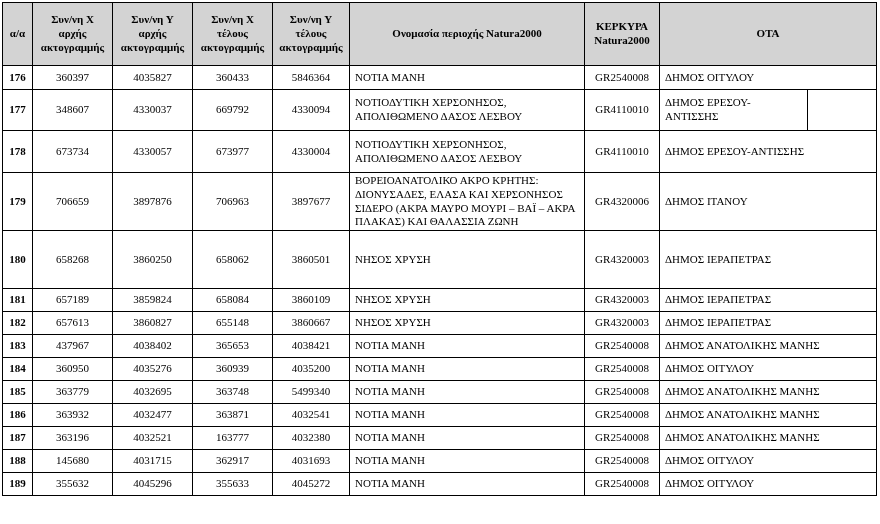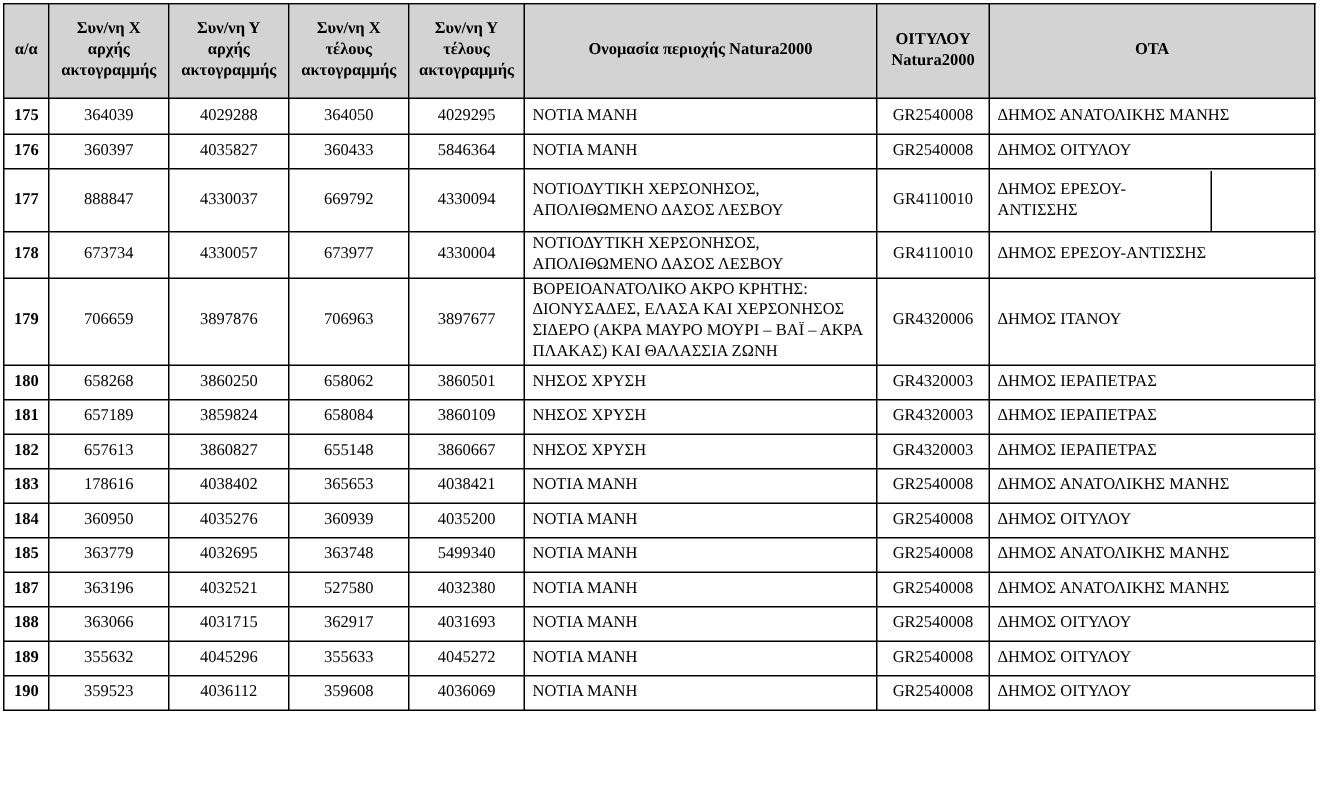--- a/index.html
+++ b/index.html
@@ -82,48 +82,38 @@
     <col style="width:217px">
   </colgroup>
   <thead>
     <tr>
       <th>α/α</th>
       <th>Συν/νη Χ αρχής ακτογραμμής</th>
       <th>Συν/νη Υ αρχής ακτογραμμής</th>
       <th>Συν/νη Χ τέλους ακτογραμμής</th>
       <th>Συν/νη Υ τέλους ακτογραμμής</th>
       <th>Ονομασία περιοχής Natura2000</th>
-      <th>ΟΙΤΥΛΟΥ Natura2000</th>
+      <th>ΚΕΡΚΥΡΑ Natura2000</th>
       <th>ΟΤΑ</th>
     </tr>
   </thead>
   <tbody>
-      <tr>
-        <td class="idx">175</td>
-        <td class="num">364039</td>
-        <td class="num">4029288</td>
-        <td class="num">364050</td>
-        <td class="num">4029295</td>
-        <td class="txt">ΝΟΤΙΑ ΜΑΝΗ</td>
-        <td class="code">GR2540008</td>
-        <td class="txt">ΔΗΜΟΣ ΑΝΑΤΟΛΙΚΗΣ ΜΑΝΗΣ</td>
-      </tr>
       <tr>
         <td class="idx">176</td>
         <td class="num">360397</td>
         <td class="num">4035827</td>
         <td class="num">360433</td>
         <td class="num">5846364</td>
         <td class="txt">ΝΟΤΙΑ ΜΑΝΗ</td>
         <td class="code">GR2540008</td>
         <td class="txt">ΔΗΜΟΣ ΟΙΤΥΛΟΥ</td>
       </tr>
       <tr>
         <td class="idx">177</td>
-        <td class="num">888847</td>
+        <td class="num">348607</td>
         <td class="num">4330037</td>
         <td class="num">669792</td>
         <td class="num">4330094</td>
         <td class="txt">ΝΟΤΙΟΔΥΤΙΚΗ ΧΕΡΣΟΝΗΣΟΣ, ΑΠΟΛΙΘΩΜΕΝΟ ΔΑΣΟΣ ΛΕΣΒΟΥ</td>
         <td class="code">GR4110010</td>
         <td class="txt split">
           <div class="split-wrap">
             <div class="split-main">ΔΗΜΟΣ ΕΡΕΣΟΥ-ΑΝΤΙΣΣΗΣ</div>
             <div class="split-empty"></div>
           </div>
@@ -174,21 +164,21 @@
         <td class="num">657613</td>
         <td class="num">3860827</td>
         <td class="num">655148</td>
         <td class="num">3860667</td>
         <td class="txt">ΝΗΣΟΣ ΧΡΥΣΗ</td>
         <td class="code">GR4320003</td>
         <td class="txt">ΔΗΜΟΣ ΙΕΡΑΠΕΤΡΑΣ</td>
       </tr>
       <tr>
         <td class="idx">183</td>
-        <td class="num">178616</td>
+        <td class="num">437967</td>
         <td class="num">4038402</td>
         <td class="num">365653</td>
         <td class="num">4038421</td>
         <td class="txt">ΝΟΤΙΑ ΜΑΝΗ</td>
         <td class="code">GR2540008</td>
         <td class="txt">ΔΗΜΟΣ ΑΝΑΤΟΛΙΚΗΣ ΜΑΝΗΣ</td>
       </tr>
       <tr>
         <td class="idx">184</td>
         <td class="num">360950</td>
@@ -203,53 +193,53 @@
         <td class="idx">185</td>
         <td class="num">363779</td>
         <td class="num">4032695</td>
         <td class="num">363748</td>
         <td class="num">5499340</td>
         <td class="txt">ΝΟΤΙΑ ΜΑΝΗ</td>
         <td class="code">GR2540008</td>
         <td class="txt">ΔΗΜΟΣ ΑΝΑΤΟΛΙΚΗΣ ΜΑΝΗΣ</td>
       </tr>
       <tr>
+        <td class="idx">186</td>
+        <td class="num">363932</td>
+        <td class="num">4032477</td>
+        <td class="num">363871</td>
+        <td class="num">4032541</td>
+        <td class="txt">ΝΟΤΙΑ ΜΑΝΗ</td>
+        <td class="code">GR2540008</td>
+        <td class="txt">ΔΗΜΟΣ ΑΝΑΤΟΛΙΚΗΣ ΜΑΝΗΣ</td>
+      </tr>
+      <tr>
         <td class="idx">187</td>
         <td class="num">363196</td>
         <td class="num">4032521</td>
-        <td class="num">527580</td>
+        <td class="num">163777</td>
         <td class="num">4032380</td>
         <td class="txt">ΝΟΤΙΑ ΜΑΝΗ</td>
         <td class="code">GR2540008</td>
         <td class="txt">ΔΗΜΟΣ ΑΝΑΤΟΛΙΚΗΣ ΜΑΝΗΣ</td>
       </tr>
       <tr>
         <td class="idx">188</td>
-        <td class="num">363066</td>
+        <td class="num">145680</td>
         <td class="num">4031715</td>
         <td class="num">362917</td>
         <td class="num">4031693</td>
         <td class="txt">ΝΟΤΙΑ ΜΑΝΗ</td>
         <td class="code">GR2540008</td>
         <td class="txt">ΔΗΜΟΣ ΟΙΤΥΛΟΥ</td>
       </tr>
       <tr>
         <td class="idx">189</td>
         <td class="num">355632</td>
         <td class="num">4045296</td>
         <td class="num">355633</td>
         <td class="num">4045272</td>
         <td class="txt">ΝΟΤΙΑ ΜΑΝΗ</td>
         <td class="code">GR2540008</td>
         <td class="txt">ΔΗΜΟΣ ΟΙΤΥΛΟΥ</td>
       </tr>
-      <tr>
-        <td class="idx">190</td>
-        <td class="num">359523</td>
-        <td class="num">4036112</td>
-        <td class="num">359608</td>
-        <td class="num">4036069</td>
-        <td class="txt">ΝΟΤΙΑ ΜΑΝΗ</td>
-        <td class="code">GR2540008</td>
-        <td class="txt">ΔΗΜΟΣ ΟΙΤΥΛΟΥ</td>
-      </tr>
     </tbody>
 </table>
 
 </body></html>

